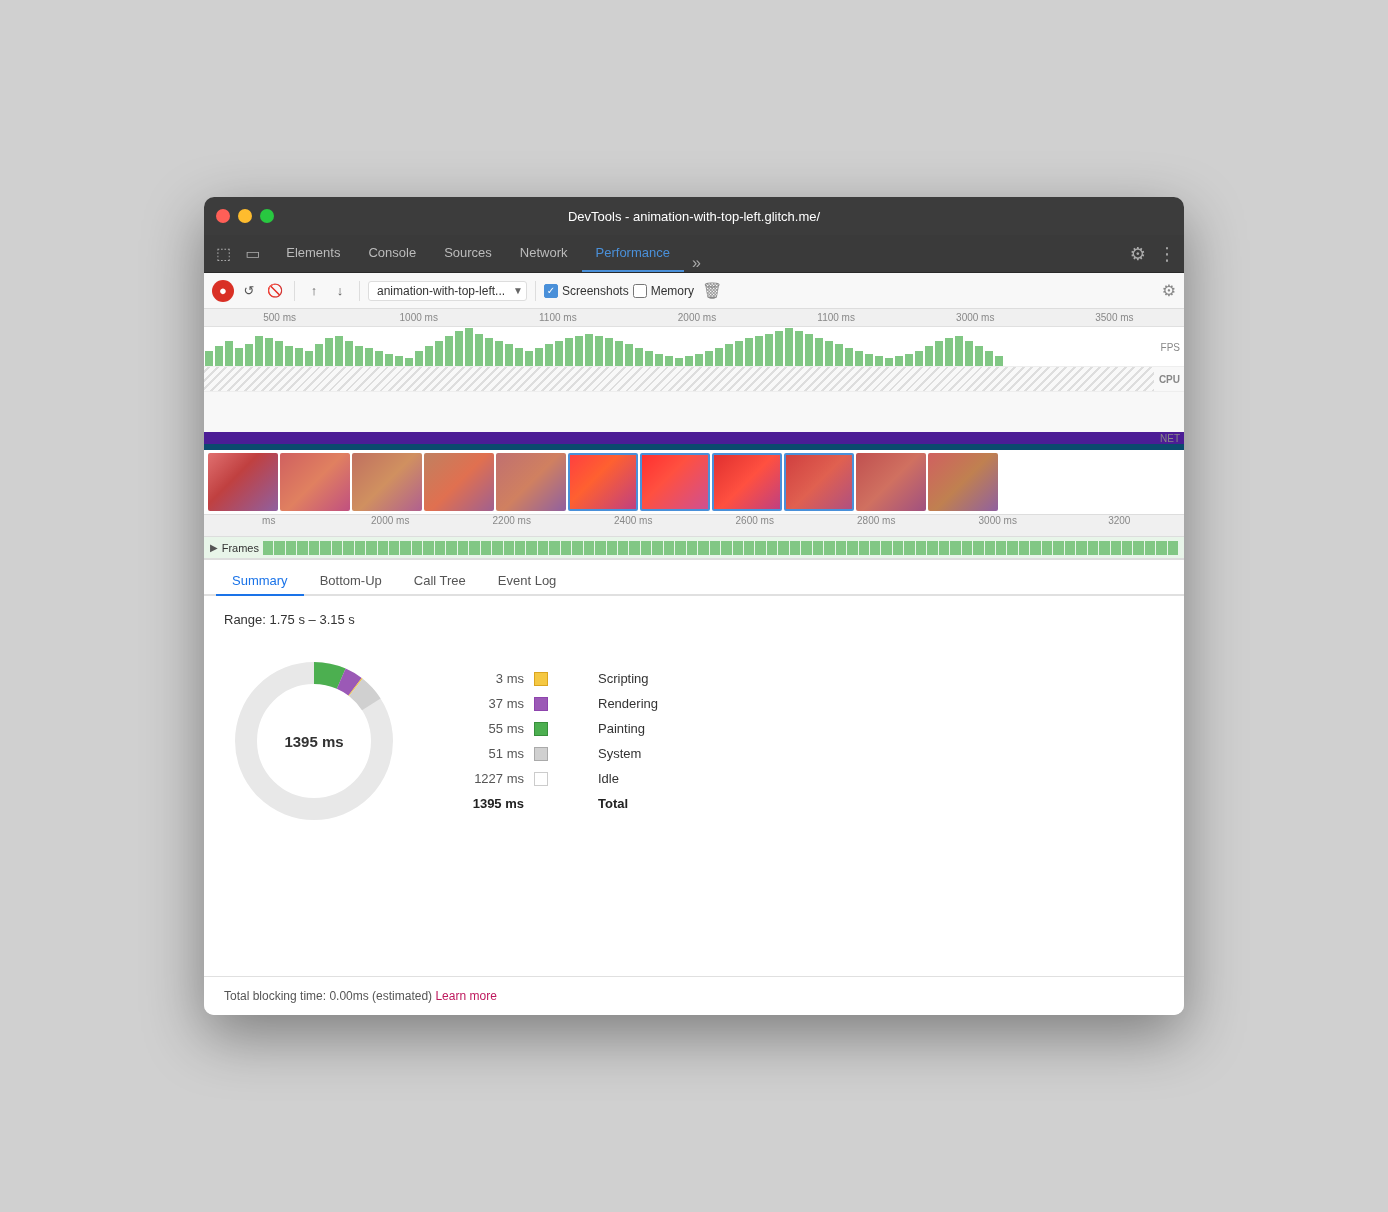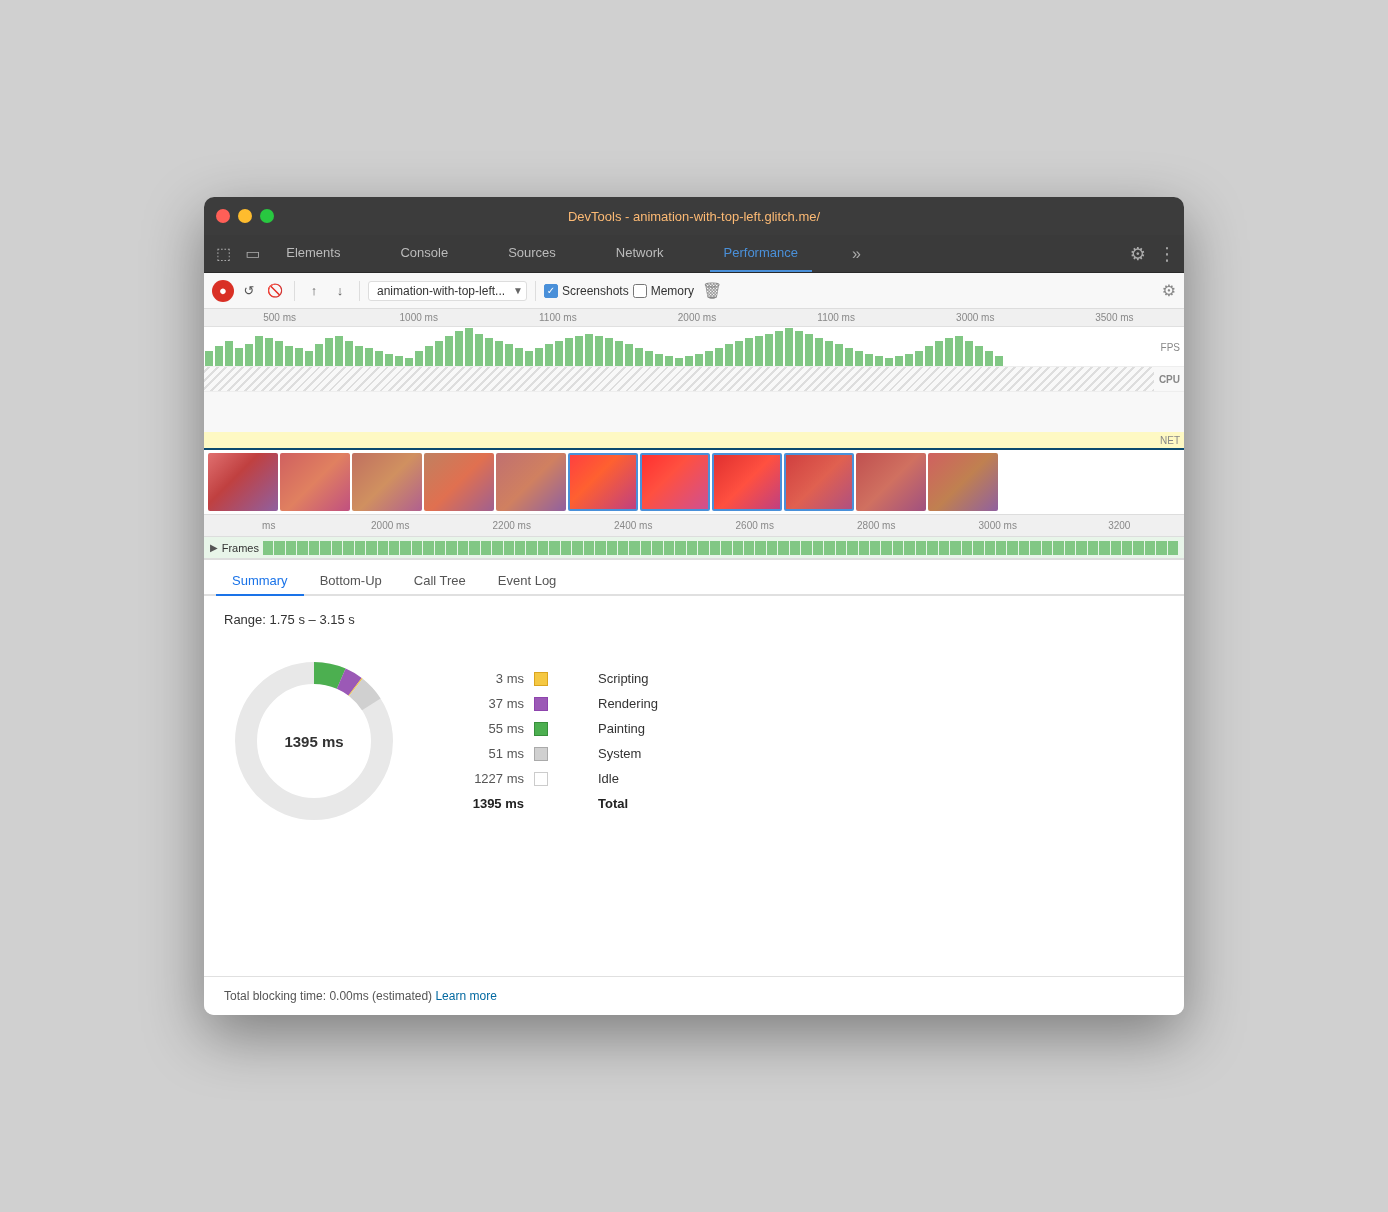--- a/index.html
+++ b/index.html
@@ -38,21 +38,21 @@
       border-radius: 50%;
       cursor: pointer;
     }
     .tl-close { background: #ff5f57; }
     .tl-minimize { background: #febc2e; }
     .tl-maximize { background: #28c840; }
     .title-bar-text {
       position: absolute;
       left: 50%;
       transform: translateX(-50%);
-      color: #fdba74;
+      color: #ffffff;
       font-size: 13px;
     }
     
     .tab-bar {
       background: #3a3a3a;
       display: flex;
       align-items: center;
       padding: 0 8px;
       height: 38px;
       border-bottom: 1px solid #2a2a2a;
@@ -63,24 +63,23 @@
       margin-right: 8px;
     }
     .tab-bar-icon {
       color: #aaa;
       font-size: 16px;
       cursor: pointer;
       padding: 2px 4px;
     }
     .tabs {
       display: flex;
-      align-items: center;
+      align-items: flex-end;
       flex: 1;
       height: 100%;
-      gap: 32px;
     }
     .tab {
       color: #bbb;
       font-size: 13px;
       padding: 0 14px;
       height: 100%;
       display: flex;
       align-items: center;
       cursor: pointer;
       border-bottom: 2px solid transparent;
@@ -272,22 +271,22 @@
       background-image: repeating-linear-gradient(
         -45deg,
         #ddd 0px,
         #ddd 2px,
         transparent 2px,
         transparent 6px
       );
     }
     .net-row {
       height: 18px;
-      background: #fef9c3;
-      border-bottom: 2px solid #0c4a6e;
+      background: #4c1d95;
+      border-bottom: 6px solid #0c4a6e;
       position: relative;
       margin-top: 40px;
     }
     .net-label {
       position: absolute;
       right: 4px;
       top: 50%;
       transform: translateY(-50%);
       font-size: 10px;
       color: #888;
@@ -312,21 +311,21 @@
     }
     .screenshot-selected {
       border: 2px solid #4a90d9;
     }
     
     .bottom-ruler {
       height: 22px;
       background: #f0f0f0;
       border-bottom: 1px solid #ddd;
       display: flex;
-      align-items: center;
+      align-items: flex-start;
       padding: 0 4px;
       font-size: 10px;
       color: #888;
       position: relative;
     }
     .bottom-ruler-marks {
       display: flex;
       width: 100%;
     }
     .bottom-ruler-mark {
@@ -449,21 +448,21 @@
     }
     
     .footer {
       border-top: 1px solid #e0e0e0;
       padding: 12px 20px;
       font-size: 12px;
       color: #555;
       background: #fff;
     }
     .footer a {
-      color: #0369a1;
+      color: #be185d;
       text-decoration: none;
     }
   </style>
 </head>
 <body>
 
 <div class="devtools-window">
 
   <div class="title-bar">
     <div class="traffic-lights">

